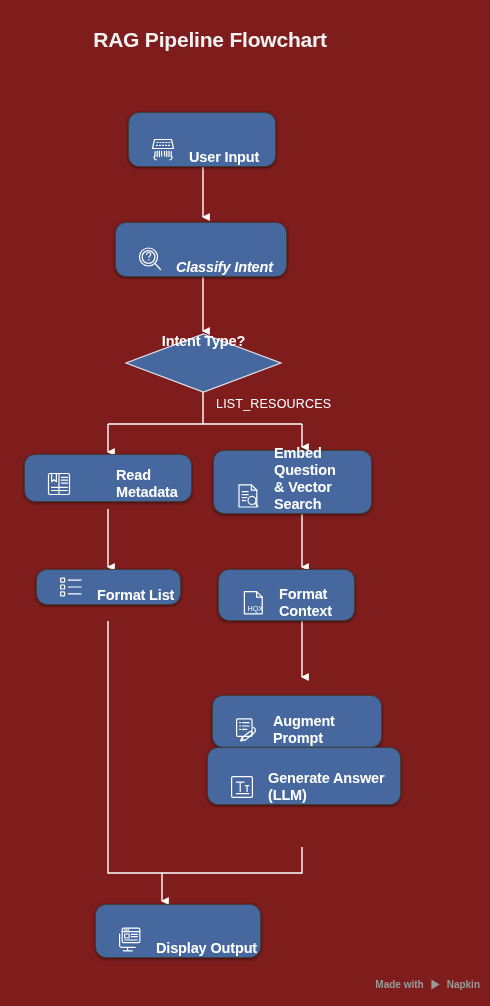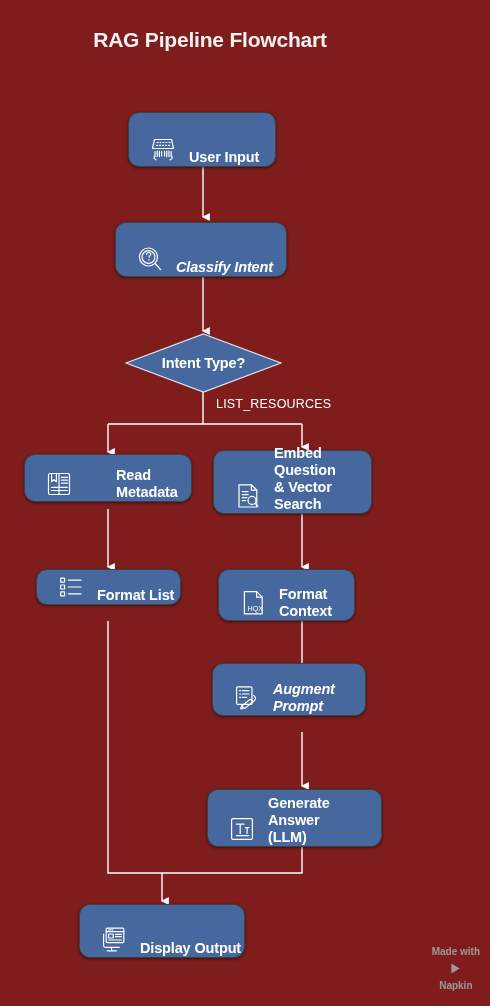--- a/index.html
+++ b/index.html
@@ -52,21 +52,20 @@
     color: #ffffff;
     font-size: 14.5px;
     font-weight: bold;
     line-height: 1.18;
     letter-spacing: -0.15px;
     white-space: pre-line;
   }
   .diamond {
     position: absolute;
     display: flex;
-    align-items: center;
     justify-content: center;
   }
   .diamond .dshape {
     position: absolute;
     inset: 0;
   }
   .diamond .lbl {
     position: relative;
     color: #ffffff;
     font-size: 14.5px;
@@ -83,21 +82,20 @@
   }
   #footer {
     position: absolute;
     right: 10px; bottom: 15px;
     display: flex;
     align-items: center;
     gap: 5px;
     color: #9a9a9a;
     font-size: 10px;
     font-weight: bold;
-    flex-direction: column;
   }
   #footer .mark { display: block; }
 </style>
 </head>
 <body>
 
 <div id="stage">
 
   <div id="title">RAG Pipeline Flowchart</div>
 
@@ -217,47 +215,47 @@
     <svg class="ico" viewBox="0 0 34 34">
       <g fill="none" stroke="#ffffff" stroke-width="1.2" stroke-linecap="round" stroke-linejoin="round">
         <path d="M8.4,5.6 h12.2 l5.6,5.6 v16.6 h-17.8 Z"></path>
         <path d="M20.6,5.6 v5.6 h5.6"></path>
       </g>
       <text x="11.4" y="24.6" fill="#ffffff" font-family="Liberation Sans, sans-serif" font-size="7.2" letter-spacing="0.1">HQX</text>
     </svg>
     <div class="lbl">Format Context</div>
   </div>
 
-  <div class="node" style="left:212px; top:663px; width:154px; height:53px;font-style:italic;">
+  <div class="node" style="left:212px; top:695px; width:170px; height:53px;">
     <svg class="ico" viewBox="0 0 34 34">
       <g fill="none" stroke="#ffffff" stroke-width="1.2" stroke-linecap="round" stroke-linejoin="round">
         <rect x="6.6" y="5.8" width="15.4" height="17.6" rx="1.2"></rect>
         <path d="M9.6,9.6 h1 M12.4,9.6 h6.6 M9.6,13 h1 M12.4,13 h6.6 M9.6,16.4 h1 M12.4,16.4 h4.4"></path>
         <path d="M23.6,14.4 c1.6,1 2.2,2.8 1.4,4.4 c-0.9,1.8 -2.6,2.8 -4.3,3.4"></path>
         <path d="M11.6,25.2 l7.6,-6.2 c0.9,-0.7 2,-0.6 2.7,0.3 c0.7,0.9 0.5,2 -0.4,2.7 l-6.6,5.4 Z"></path>
         <path d="M11.6,25.2 l-1,2.6 l2.6,-0.4"></path>
       </g>
     </svg>
     <div class="lbl">Augment Prompt</div>
   </div>
 
-  <div class="node" style="left:207px; top:789px; width:175px; height:58px;">
+  <div class="node" style="left:207px; top:747px; width:194px; height:58px;">
     <svg class="ico" viewBox="0 0 34 34">
       <g fill="none" stroke="#ffffff" stroke-width="1.2" stroke-linecap="round" stroke-linejoin="round">
         <rect x="6.6" y="6.6" width="20.8" height="20.8" rx="1.4"></rect>
         <path d="M11.4,12.2 h7.6 M15.2,12.2 v9.2"></path>
         <path d="M20.4,15.6 h3.4 M22.1,15.6 v5.8"></path>
         <path d="M11.4,23.6 h12.4"></path>
       </g>
     </svg>
     <div class="lbl">Generate Answer
 (LLM)</div>
   </div>
 
-  <div class="node" style="left:79px; top:904px; width:166px; height:54px;">
+  <div class="node" style="left:95px; top:904px; width:166px; height:54px;">
     <svg class="ico" viewBox="0 0 34 34">
       <g fill="none" stroke="#ffffff" stroke-width="1.2" stroke-linecap="round" stroke-linejoin="round">
         <rect x="9.2" y="5.2" width="17.6" height="14.4" rx="1.2"></rect>
         <path d="M9.2,8.6 h17.6"></path>
         <path d="M11.6,6.9 h0.6 M13.4,6.9 h0.6 M15.2,6.9 h0.6"></path>
         <rect x="11.6" y="11" width="4.6" height="4" rx="0.5"></rect>
         <path d="M18.4,11.4 h6 M18.4,13.6 h6 M11.6,17 h12.8"></path>
         <path d="M6.6,11.2 v11.4 c0,1 0.8,1.8 1.8,1.8 h13.8"></path>
         <path d="M14.6,24.4 v3.4 M10.2,27.8 h9.2"></path>
       </g>

